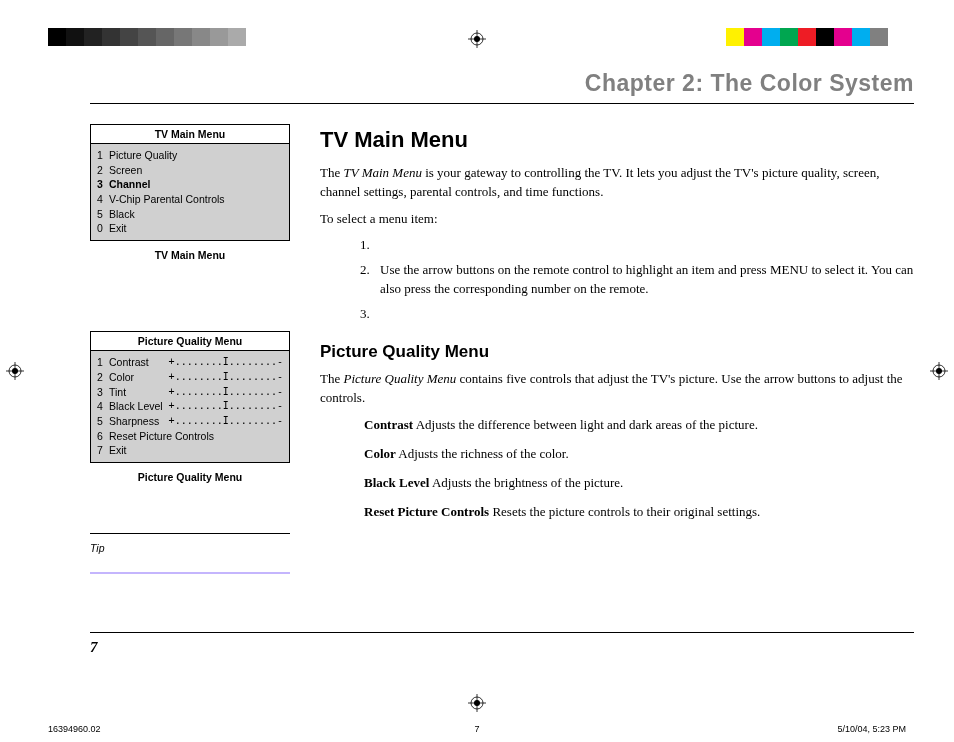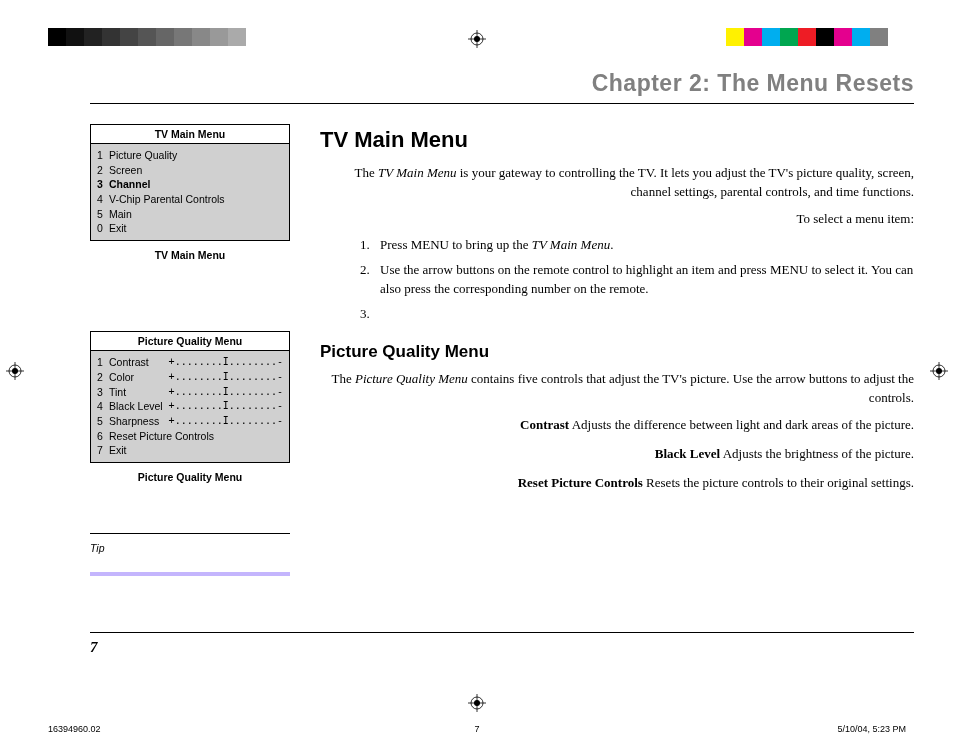--- a/index.html
+++ b/index.html
@@ -105,21 +105,21 @@
   .menu-row.sel .lbl, .menu-row.sel .num { font-weight: bold; }
   .menu-caption {
     text-align: center;
     font-weight: bold;
     font-size: 10.5px;
     margin-top: 8px;
     margin-bottom: 30px;
   }
   .tip-block {
     border-top: 1px solid #000;
-    border-bottom: 4px solid #c4b5fd;
+    border-bottom: 2px solid #c4b5fd;
     padding: 8px 0;
     font-size: 10.5px;
     font-style: italic;
   }
   .tip-label { margin-bottom: 10px; }
   .main-col {
     flex: 1;
     font-size: 13px;
     line-height: 1.45;
   }
@@ -129,25 +129,25 @@
     font-size: 22px;
     margin-bottom: 8px;
   }
   h2 {
     font-family: Arial, Helvetica, sans-serif;
     font-weight: bold;
     font-size: 17px;
     margin-top: 16px;
     margin-bottom: 6px;
   }
-  .main-col p { margin-bottom: 8px; text-align: right; }
+  .main-col p { margin-bottom: 8px; }
   .steps { margin-left: 40px; margin-bottom: 10px; }
   .steps .step { display: flex; margin-bottom: 6px; }
   .steps .sn { width: 20px; flex-shrink: 0; }
-  .defs { margin-left: 60px; }
+  .defs { margin-left: 44px; }
   .defs p { margin-bottom: 10px; }
   .defs .term { font-weight: bold; }
   .ital { font-style: italic; }
   .footer-disc {
     position: absolute;
     bottom: 26px;
     left: 0;
     right: 0;
     display: flex;
     justify-content: space-between;
@@ -226,21 +226,21 @@
 <div class="reg reg-mark-bottom">
 <svg width="18" height="18">
       <circle cx="9" cy="9" r="6" fill="none" stroke="#000" stroke-width="0.8"></circle>
       <circle cx="9" cy="9" r="3" fill="#000"></circle>
       <line x1="9" y1="0" x2="9" y2="18" stroke="#000" stroke-width="0.8"></line>
       <line x1="0" y1="9" x2="18" y2="9" stroke="#000" stroke-width="0.8"></line>
     </svg>
 </div>
 
 <div class="page">
-  <div class="chapter-title">Chapter 2: The Menu Resets</div>
+  <div class="chapter-title">Chapter 2: The Color System</div>
 
   <div class="columns">
     <div class="sidebar">
 
       <div class="menu-box">
         <div class="menu-box-title">TV Main Menu</div>
         <div class="menu-box-body" id="menu1-body">
             <div class="menu-row">
               <span class="num">1</span>
               <span class="lbl">Picture Quality</span>
@@ -252,21 +252,21 @@
             <div class="menu-row sel">
               <span class="num">3</span>
               <span class="lbl">Channel</span>
             </div>
             <div class="menu-row">
               <span class="num">4</span>
               <span class="lbl">V-Chip Parental Controls</span>
             </div>
             <div class="menu-row">
               <span class="num">5</span>
-              <span class="lbl">Main</span>
+              <span class="lbl">Black</span>
             </div>
             <div class="menu-row">
               <span class="num">0</span>
               <span class="lbl">Exit</span>
             </div>
           </div>
       </div>
       <div class="menu-caption">TV Main Menu</div>
 
       <div style="height:40px"></div>
@@ -321,37 +321,37 @@
 
     <div class="main-col">
       <h1>TV Main Menu</h1>
       <p>
         <span>The </span><span class="ital">TV Main Menu</span><span> is your gateway to controlling the TV.  It lets you adjust the TV's picture quality, screen, channel settings, parental controls, and time functions.</span>
       </p>
       <p>To select a menu item:</p>
       <div class="steps" id="steps">
           <div class="step">
             <span class="sn">1.</span>
-            <span>Press MENU to bring up the <span class="ital">TV Main Menu</span>.</span>
           </div>
           <div class="step">
             <span class="sn">2.</span>
             <span>Use the arrow buttons on the remote control to highlight an item and press MENU to select it. You can also press the corresponding number on the remote.</span>
           </div>
           <div class="step">
             <span class="sn">3.</span>
           </div>
         </div>
 
       <h2>Picture Quality Menu</h2>
       <p>
         <span>The </span><span class="ital">Picture Quality Menu</span><span> contains five controls that adjust the TV's picture. Use the arrow buttons to adjust the controls.</span>
       </p>
       <div class="defs" id="defs">
           <p><span class="term">Contrast</span>  Adjusts the difference between light and dark areas of the picture.</p>
+          <p><span class="term">Color</span>  Adjusts the richness of the color.</p>
           <p><span class="term">Black Level</span>  Adjusts the brightness of the picture.</p>
           <p><span class="term">Reset Picture Controls</span>  Resets the picture controls to their original settings.</p>
         </div>
     </div>
   </div>
 
   <div class="footer-disc">
     <span class="pnum">7</span>
   </div>
 </div>

